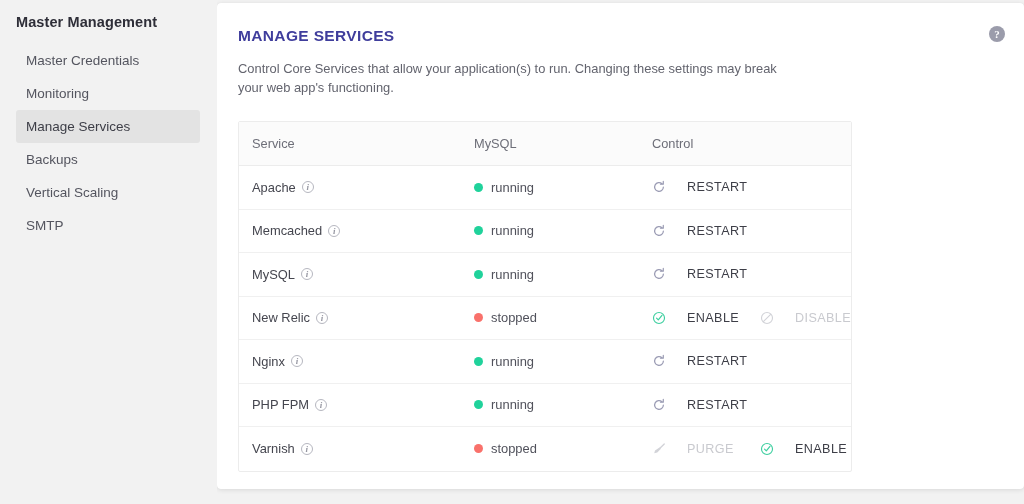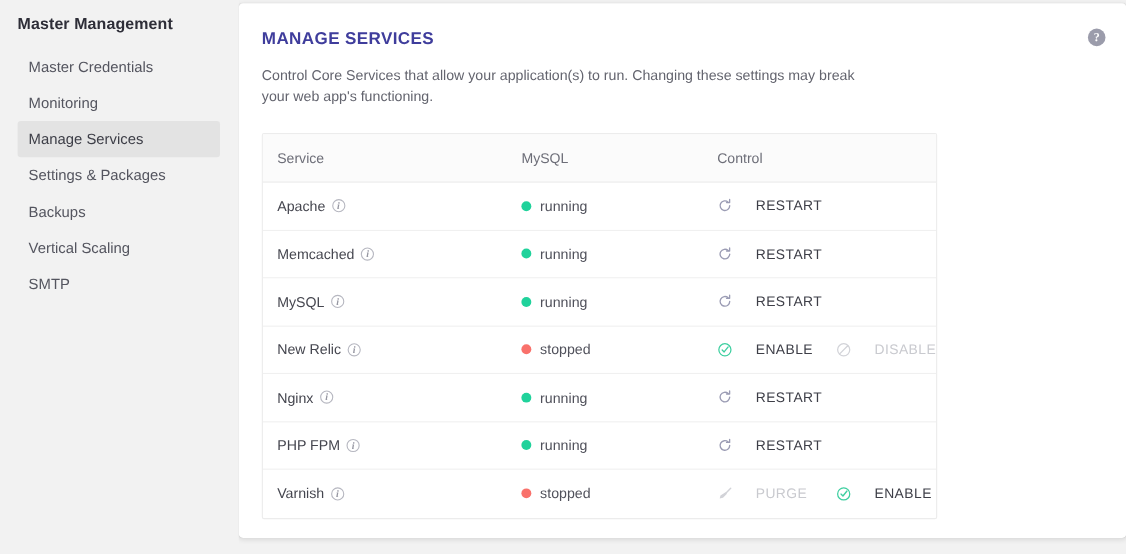--- a/index.html
+++ b/index.html
@@ -181,23 +181,20 @@
         <div class="nav-item">
           <span>Master Credentials</span>
         </div>
         <div class="nav-item">
           <span>Monitoring</span>
         </div>
         <div class="nav-item active">
           <span>Manage Services</span>
         </div>
         <div class="nav-item">
-          <span>Settings &amp; Packages</span>
-        </div>
-        <div class="nav-item">
           <span>Backups</span>
         </div>
         <div class="nav-item">
           <span>Vertical Scaling</span>
         </div>
         <div class="nav-item">
           <span>SMTP</span>
         </div>
       </nav>
   </aside>

